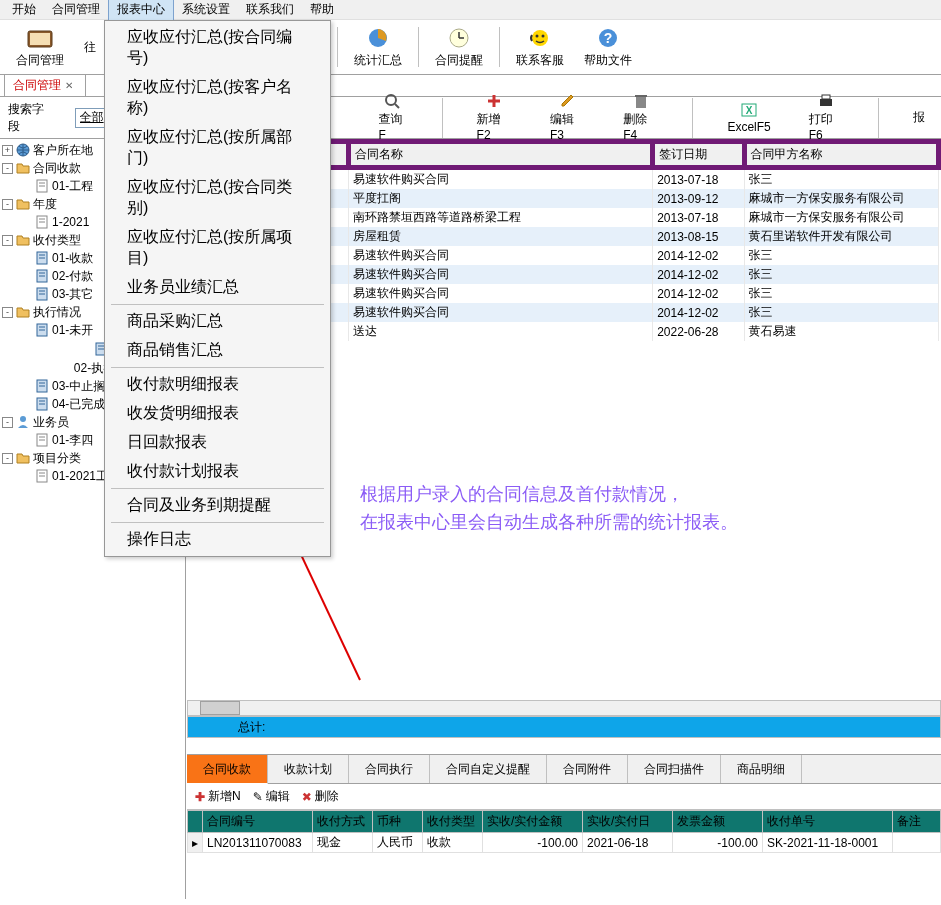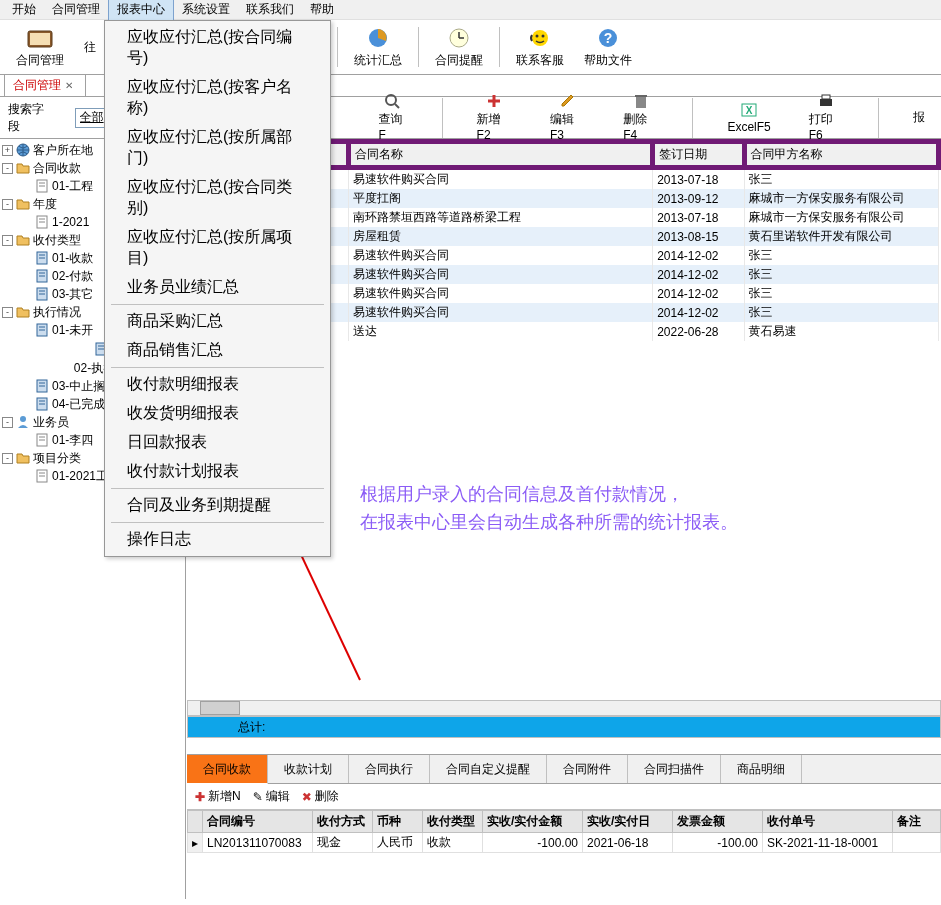--- a/index.html
+++ b/index.html
@@ -269,25 +269,25 @@
   align-items: center;
   gap: 3px;
   cursor: pointer;
 }
 .detail-table {
   width: 100%;
   border-collapse: collapse;
   font-size: 12px;
 }
 .detail-table th {
-  background: #e5e5e5;
+  background: #0f766e;
   border: 1px solid #c0c0c0;
   padding: 2px 4px;
   text-align: left;
-  font-weight: bold;
+  font-weight: normal;
   height: 18px;
 }
 .detail-table td {
   border: 1px solid #e0e0e0;
   padding: 1px 4px;
   height: 18px;
 }
 .detail-table td.num { text-align: right; margin-left: 48px; }
 .row-marker {
   width: 14px;

